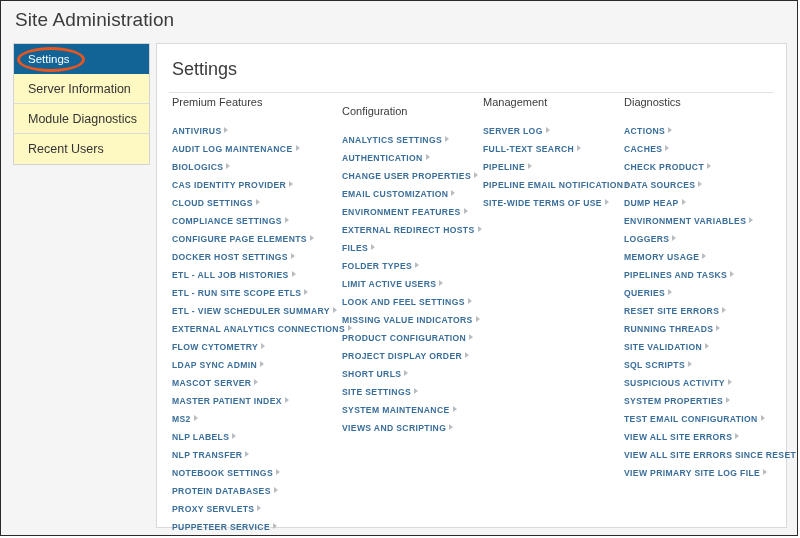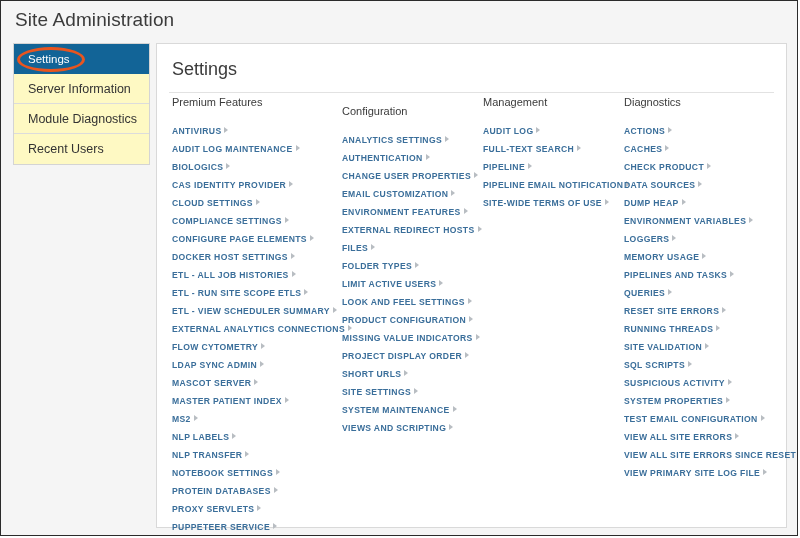--- a/index.html
+++ b/index.html
@@ -204,33 +204,33 @@
             <li><a class="slink" href="#">ANALYTICS SETTINGS</a><span class="arrow-icon"></span></li>
             <li><a class="slink" href="#">AUTHENTICATION</a><span class="arrow-icon"></span></li>
             <li><a class="slink" href="#">CHANGE USER PROPERTIES</a><span class="arrow-icon"></span></li>
             <li><a class="slink" href="#">EMAIL CUSTOMIZATION</a><span class="arrow-icon"></span></li>
             <li><a class="slink" href="#">ENVIRONMENT FEATURES</a><span class="arrow-icon"></span></li>
             <li><a class="slink" href="#">EXTERNAL REDIRECT HOSTS</a><span class="arrow-icon"></span></li>
             <li><a class="slink" href="#">FILES</a><span class="arrow-icon"></span></li>
             <li><a class="slink" href="#">FOLDER TYPES</a><span class="arrow-icon"></span></li>
             <li><a class="slink" href="#">LIMIT ACTIVE USERS</a><span class="arrow-icon"></span></li>
             <li><a class="slink" href="#">LOOK AND FEEL SETTINGS</a><span class="arrow-icon"></span></li>
+            <li><a class="slink" href="#">MISSING VALUE INDICATORS</a><span class="arrow-icon"></span></li>
             <li><a class="slink" href="#">PRODUCT CONFIGURATION</a><span class="arrow-icon"></span></li>
-            <li><a class="slink" href="#">MISSING VALUE INDICATORS</a><span class="arrow-icon"></span></li>
             <li><a class="slink" href="#">PROJECT DISPLAY ORDER</a><span class="arrow-icon"></span></li>
             <li><a class="slink" href="#">SHORT URLS</a><span class="arrow-icon"></span></li>
             <li><a class="slink" href="#">SITE SETTINGS</a><span class="arrow-icon"></span></li>
             <li><a class="slink" href="#">SYSTEM MAINTENANCE</a><span class="arrow-icon"></span></li>
             <li><a class="slink" href="#">VIEWS AND SCRIPTING</a><span class="arrow-icon"></span></li>
           </ul>
         </div>
         <div class="col col-3">
           <div class="col-title">Management</div>
           <ul class="link-list">
-            <li><a class="slink" href="#">AUDIT LOG</a><span class="arrow-icon"></span></li>
+            <li><a class="slink" href="#">SERVER LOG</a><span class="arrow-icon"></span></li>
             <li><a class="slink" href="#">FULL-TEXT SEARCH</a><span class="arrow-icon"></span></li>
             <li><a class="slink" href="#">PIPELINE</a><span class="arrow-icon"></span></li>
             <li><a class="slink" href="#">PIPELINE EMAIL NOTIFICATION</a><span class="arrow-icon"></span></li>
             <li><a class="slink" href="#">SITE-WIDE TERMS OF USE</a><span class="arrow-icon"></span></li>
           </ul>
         </div>
         <div class="col col-4">
           <div class="col-title">Diagnostics</div>
           <ul class="link-list">
             <li><a class="slink" href="#">ACTIONS</a><span class="arrow-icon"></span></li>

